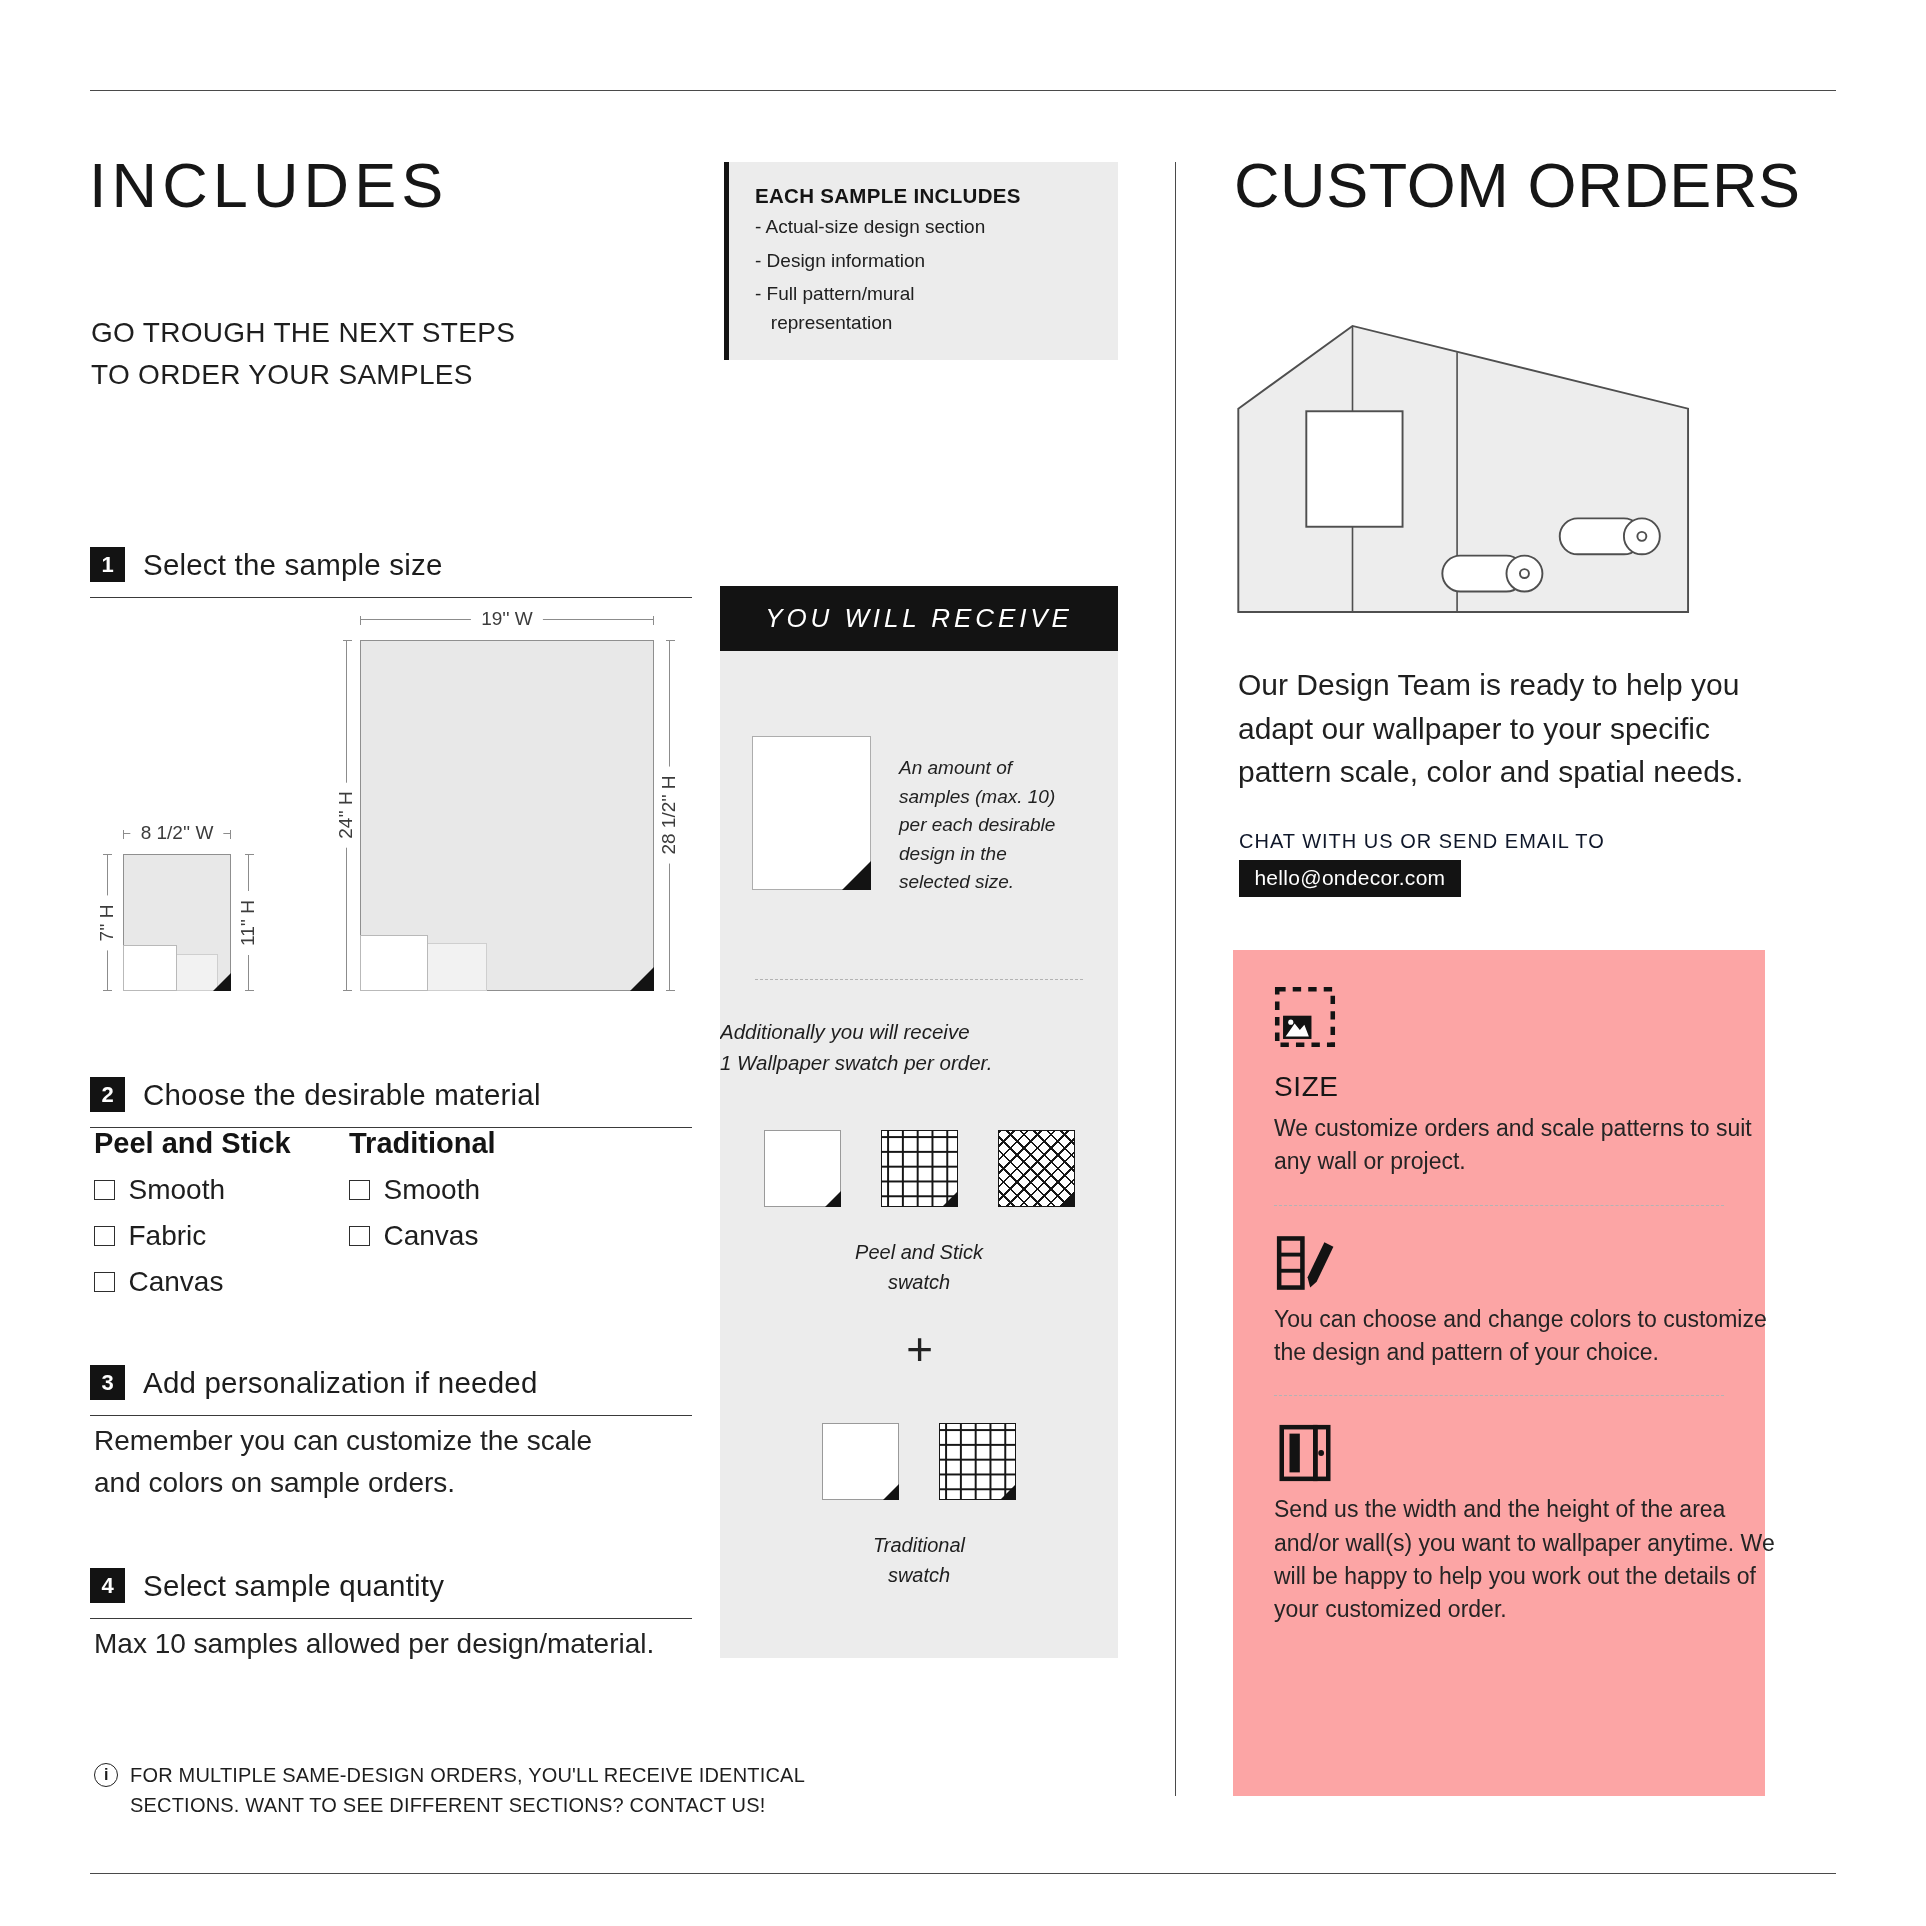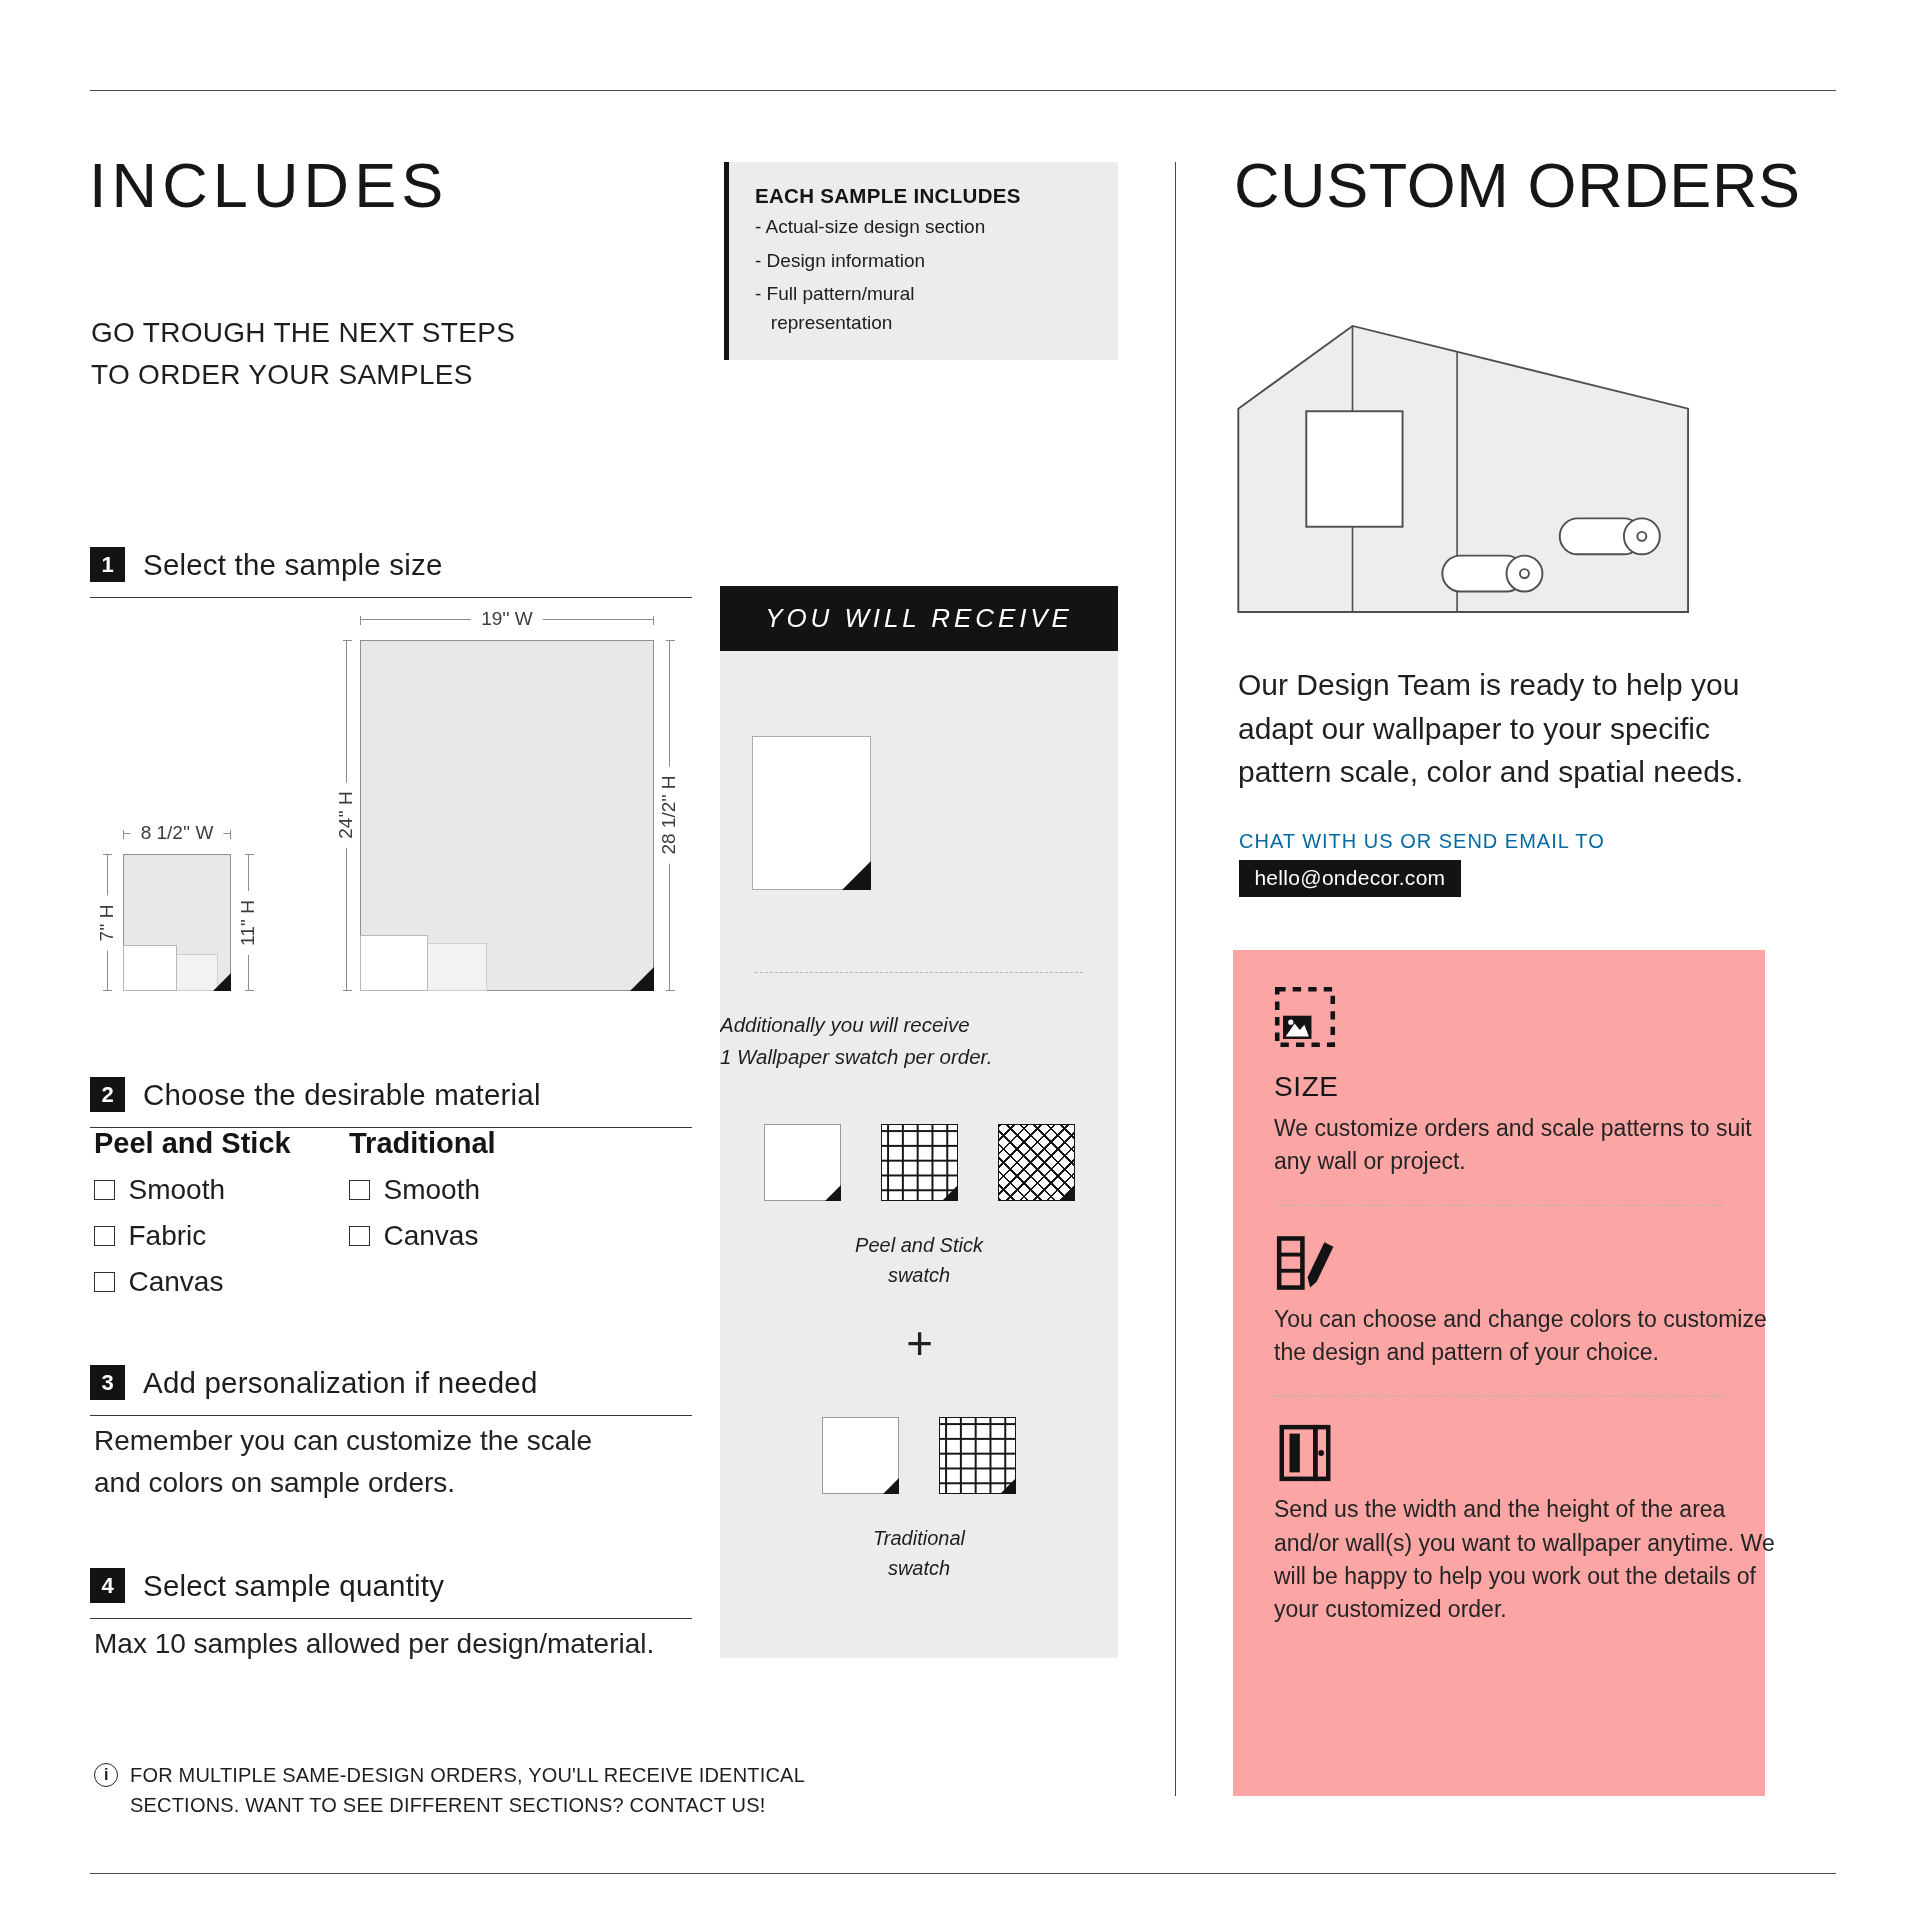--- a/index.html
+++ b/index.html
@@ -88,21 +88,21 @@
     background-size:14.8px 14.8px; background-position:5.1px 5.1px; }
   .swatch.cross { border:1.9px solid #161616; background-color:#fff;
     background-image:repeating-linear-gradient(45deg,#161616 0 1.9px, transparent 1.9px 9.6px),
                      repeating-linear-gradient(135deg,#161616 0 1.9px, transparent 1.9px 9.6px); }
   .swatch-label { margin-top:29.5px; text-align:center; font-size:20px; line-height:1.5; color:#1e1e1e; }
   .plus { margin-top:29.5px; text-align:center; font-size:46px; font-weight:300; color:#222; line-height:1; }
 
   
   .house { position:absolute; left:1237px; top:324px; width:453px; height:290px; }
   .custom-desc { position:absolute; left:1238px; top:663px; width:616px; font-size:30px; line-height:1.45; color:#1f1f1f; }
-  .contact-label { position:absolute; left:1239px; top:830px; font-size:20px; letter-spacing:1px; color:#0369a1; }
+  .contact-label { position:absolute; left:1239px; top:830px; font-size:20px; letter-spacing:1px; color:#0f172a; }
   .email-badge { position:absolute; left:1239px; top:860px; background:#131313; color:#ffffff; font-size:21px;
     padding:6.4px 15.4px; letter-spacing:0.3px; }
   .features-panel { position:absolute; left:1233px; top:950px; width:532px; height:846px; background:#fca5a5;
     padding:36px 41px; }
   .feature-icon { width:62px; height:62px; display:block; }
   .feature-heading { margin-top:23px; font-size:28px; letter-spacing:0.6px; color:#161616; }
   .feature-text { margin-top:9px; font-size:23px; line-height:1.45; color:#242424; width:503px; }
   .feature-divider { border-top:1.3px dashed #b3b3b3; margin:26px 0; }
 </style>
 </head>
@@ -215,20 +215,25 @@
   <span class="note-text preline">FOR MULTIPLE SAME-DESIGN ORDERS, YOU'LL RECEIVE IDENTICAL
 SECTIONS. WANT TO SEE DIFFERENT SECTIONS? CONTACT US!</span>
 </div>
 
 <div class="receive-panel">
   <div class="receive-header">YOU WILL RECEIVE</div>
   <div class="receive-row">
     <div class="page-icon">
       <div class="corner"></div>
     </div>
+    <div class="receive-desc preline">An amount of
+samples (max. 10)
+per each desirable
+design in the
+selected size.</div>
   </div>
   <div class="dash-divider"></div>
   <div class="receive-additional preline">Additionally you will receive
 1 Wallpaper swatch per order.</div>
 
   <div class="swatch-row">
     <div class="swatch">
       <div class="corner"></div>
     </div>
     <div class="swatch grid">

